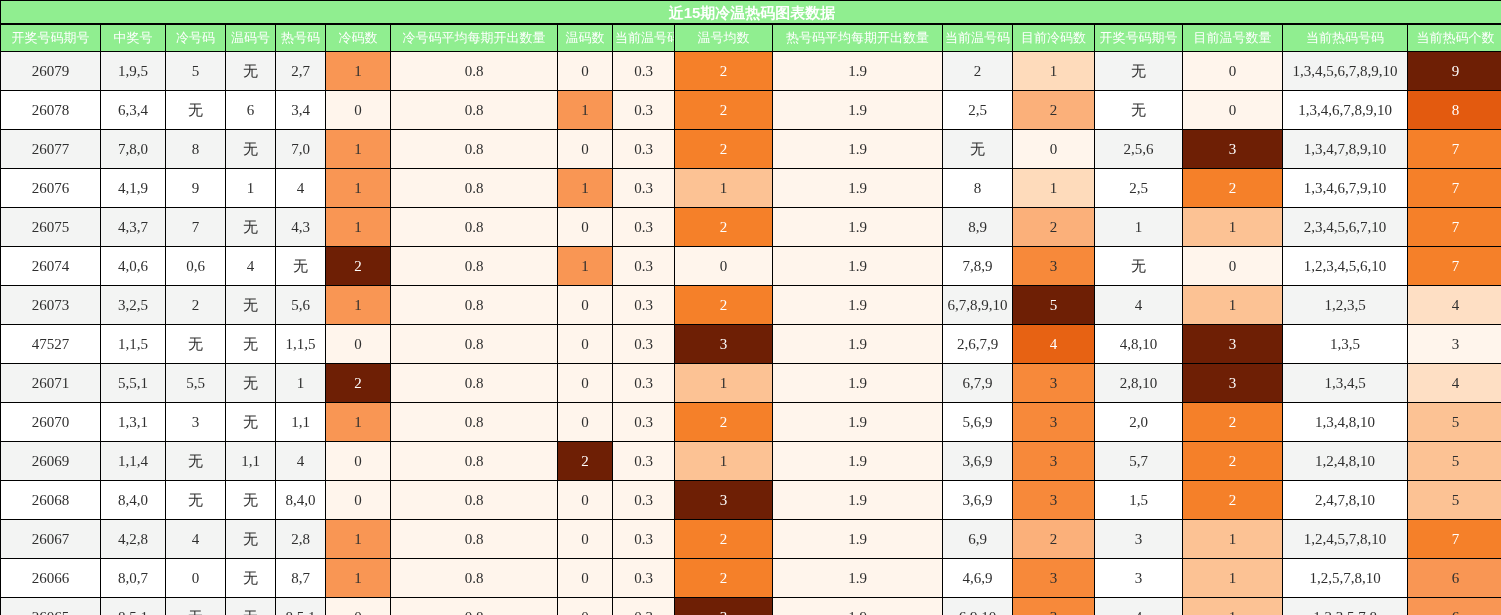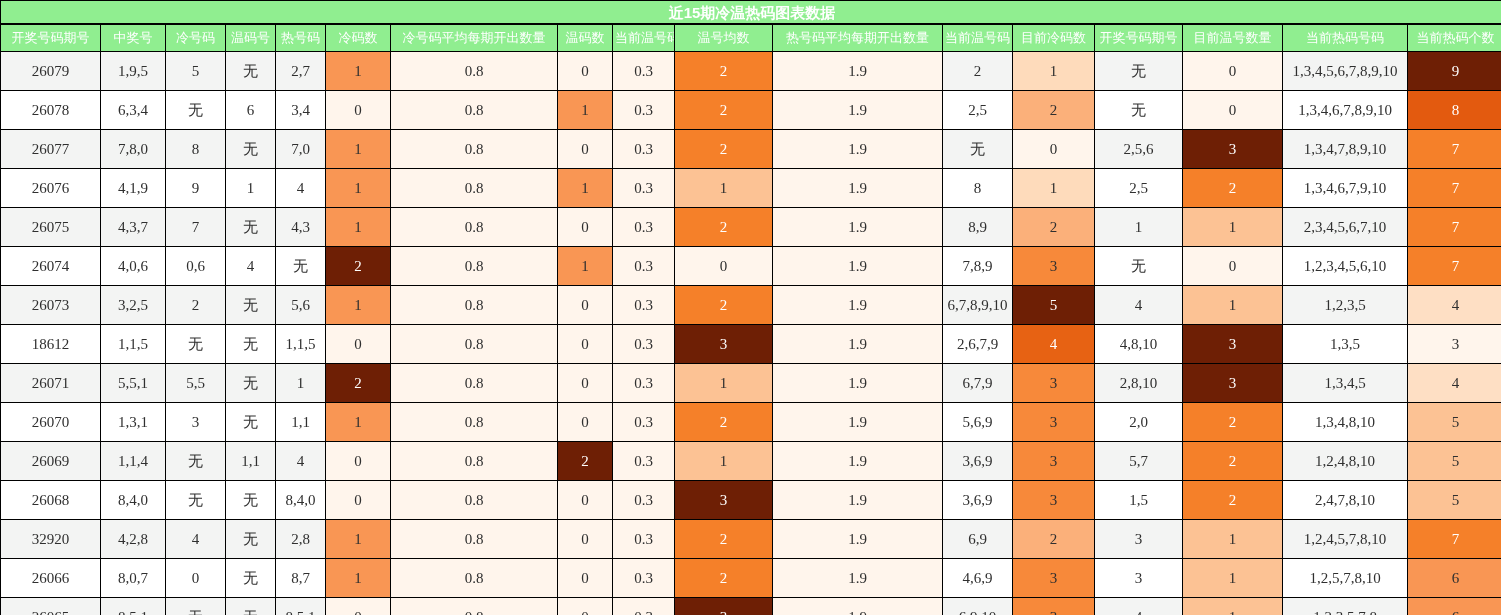--- a/index.html
+++ b/index.html
@@ -232,21 +232,21 @@
         <td class="lt" style="background: rgb(245, 128, 41);">2</td>
         <td style="background: rgb(255, 245, 236);">1.9</td>
         <td class="plain">6,7,8,9,10</td>
         <td class="lt" style="background: rgb(110, 31, 5);">5</td>
         <td class="plain">4</td>
         <td style="background: rgb(252, 194, 148);">1</td>
         <td class="plain">1,2,3,5</td>
         <td style="background: rgb(254, 223, 196);">4</td>
       </tr>
       <tr class="even">
-        <td class="plain">18612</td>
+        <td class="plain">47527</td>
         <td class="plain">1,1,5</td>
         <td class="plain">无</td>
         <td class="plain">无</td>
         <td class="plain">1,1,5</td>
         <td style="background: rgb(255, 245, 236);">0</td>
         <td style="background: rgb(255, 245, 236);">0.8</td>
         <td style="background: rgb(255, 245, 236);">0</td>
         <td style="background: rgb(255, 245, 236);">0.3</td>
         <td class="lt" style="background: rgb(110, 31, 5);">3</td>
         <td style="background: rgb(255, 245, 236);">1.9</td>
@@ -327,21 +327,21 @@
         <td class="lt" style="background: rgb(110, 31, 5);">3</td>
         <td style="background: rgb(255, 245, 236);">1.9</td>
         <td class="plain">3,6,9</td>
         <td style="background: rgb(247, 137, 58);">3</td>
         <td class="plain">1,5</td>
         <td class="lt" style="background: rgb(245, 128, 41);">2</td>
         <td class="plain">2,4,7,8,10</td>
         <td style="background: rgb(252, 194, 148);">5</td>
       </tr>
       <tr class="odd">
-        <td class="plain">32920</td>
+        <td class="plain">26067</td>
         <td class="plain">4,2,8</td>
         <td class="plain">4</td>
         <td class="plain">无</td>
         <td class="plain">2,8</td>
         <td style="background: rgb(249, 150, 84);">1</td>
         <td style="background: rgb(255, 245, 236);">0.8</td>
         <td style="background: rgb(255, 245, 236);">0</td>
         <td style="background: rgb(255, 245, 236);">0.3</td>
         <td class="lt" style="background: rgb(245, 128, 41);">2</td>
         <td style="background: rgb(255, 245, 236);">1.9</td>

